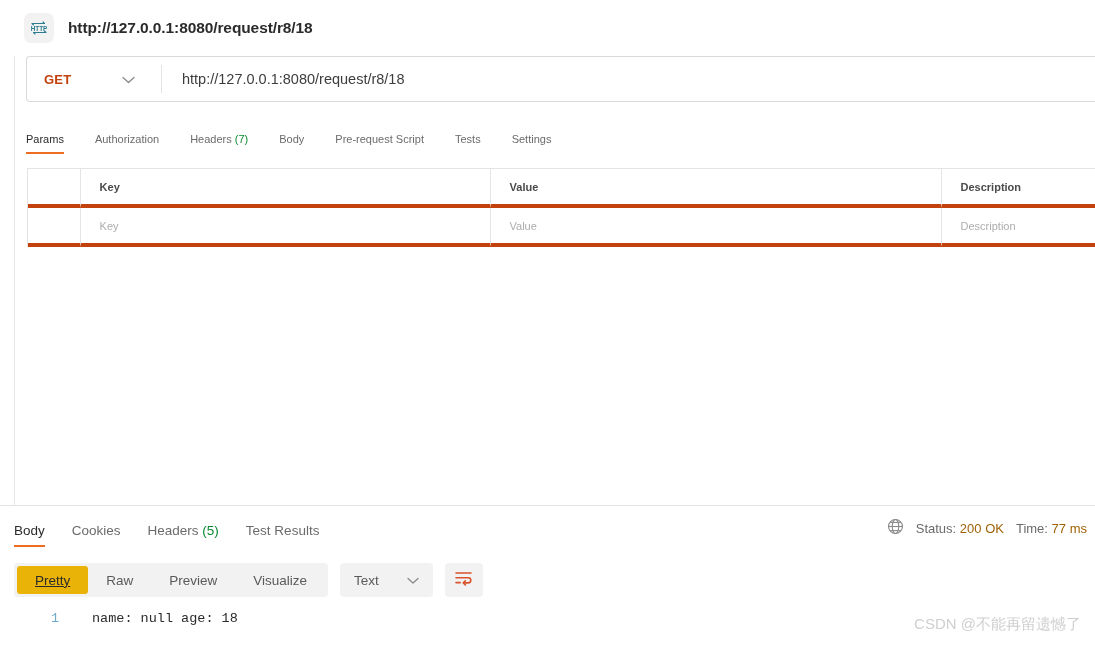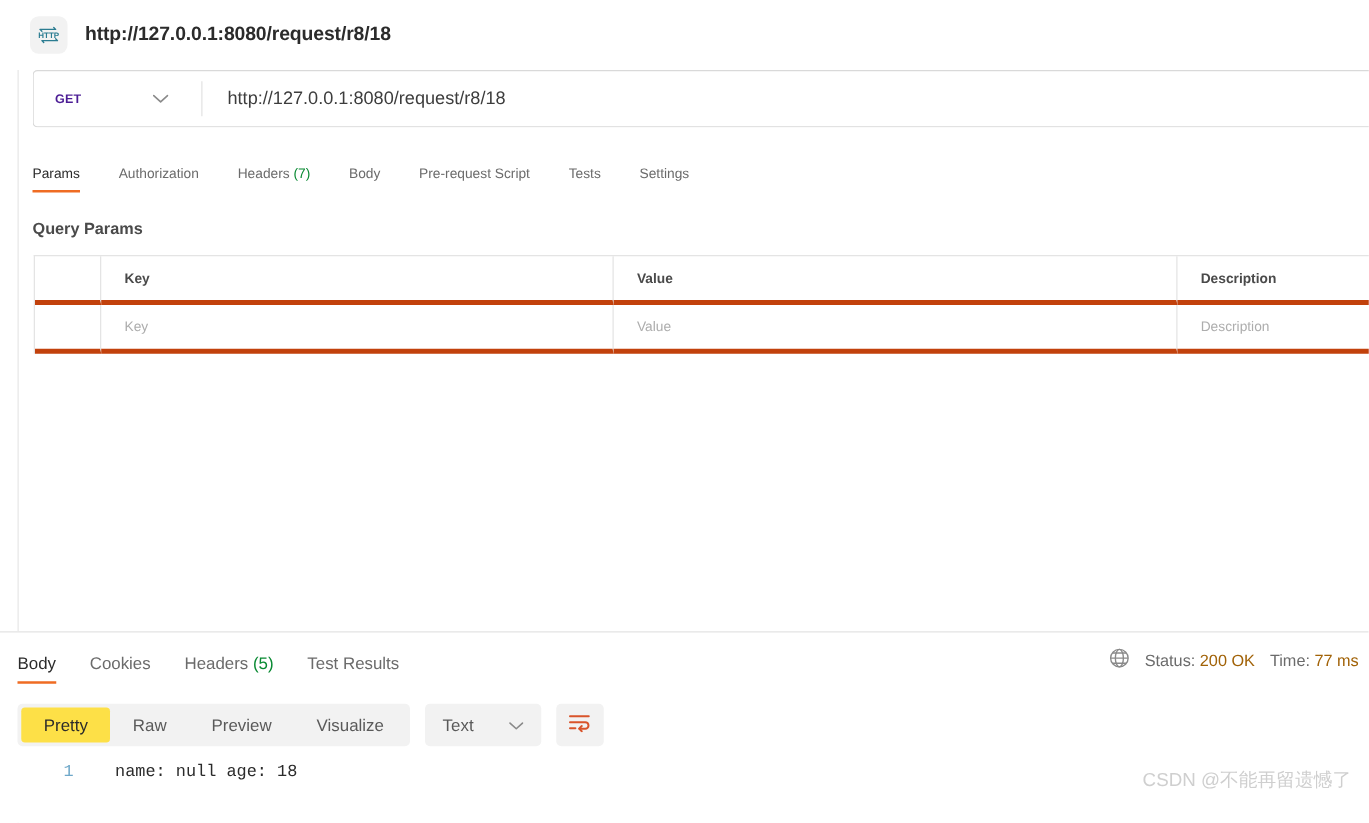--- a/index.html
+++ b/index.html
@@ -52,23 +52,23 @@
   }
   .method {
     width: 134px;
     display: flex;
     align-items: center;
     padding-left: 17px;
     position: relative;
     cursor: pointer;
   }
   .method-label {
-    font-size: 10px;
+    font-size: 13px;
     font-weight: bold;
-    color: #4c1d95;
+    color: #c2410c;
     letter-spacing: 0.2px;
   }
   .chev {
     position: absolute;
     right: 26px;
     top: 50%;
     transform: translateY(-50%);
   }
   .method-sep {
     width: 1px;
@@ -220,22 +220,23 @@
     color: #5a5a5a;
     padding: 0 18px;
     height: 28px;
     display: flex;
     align-items: center;
     border-radius: 3px;
     cursor: pointer;
     white-space: nowrap;
   }
   .seg-item.active {
-    background: #fde047;
+    background: #eab308;
     color: #2b2b2b;
+    text-decoration: underline;
   }
   .type-select {
     display: flex;
     align-items: center;
     gap: 28px;
     background: #f2f2f2;
     border-radius: 4px;
     height: 34px;
     padding: 0 14px;
     font-size: 13.5px;
@@ -329,21 +330,20 @@
       <span>Pre-request Script</span>
     </div>
     <div class="rtab">
       <span>Tests</span>
     </div>
     <div class="rtab">
       <span>Settings</span>
     </div>
   </div>
 
-  <div class="qp-title">Query Params</div>
 
   <div class="table">
     <div class="trow head">
       <div class="tcell c-check"></div>
       <div class="tcell c-key">Key</div>
       <div class="tcell c-val">Value</div>
       <div class="tcell c-desc">Description</div>
     </div>
     <div class="trow body-row">
       <div class="tcell c-check"></div>

